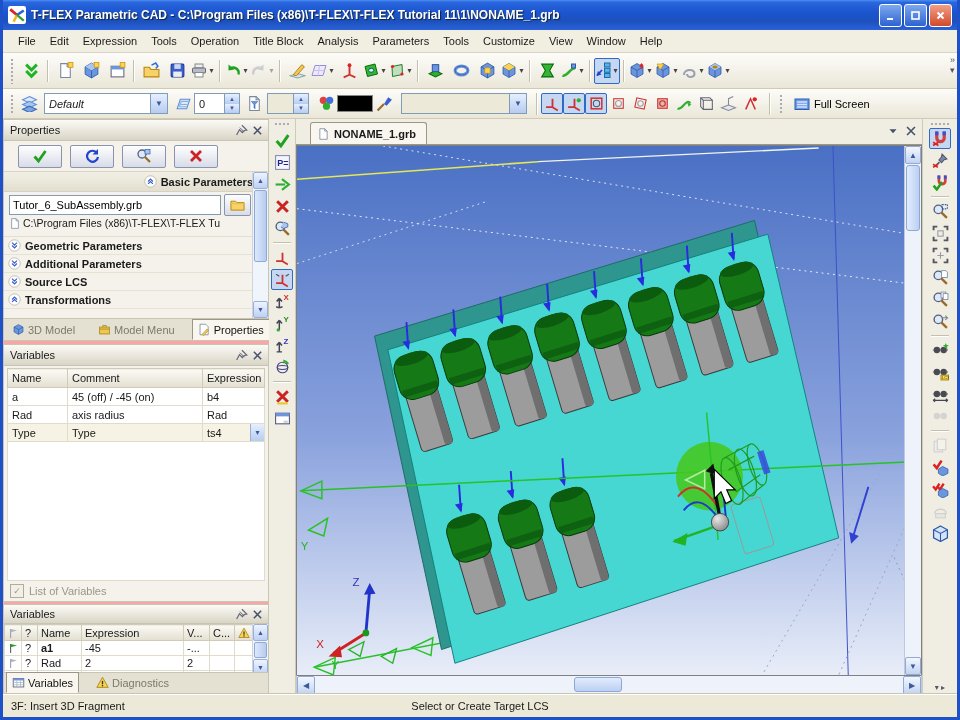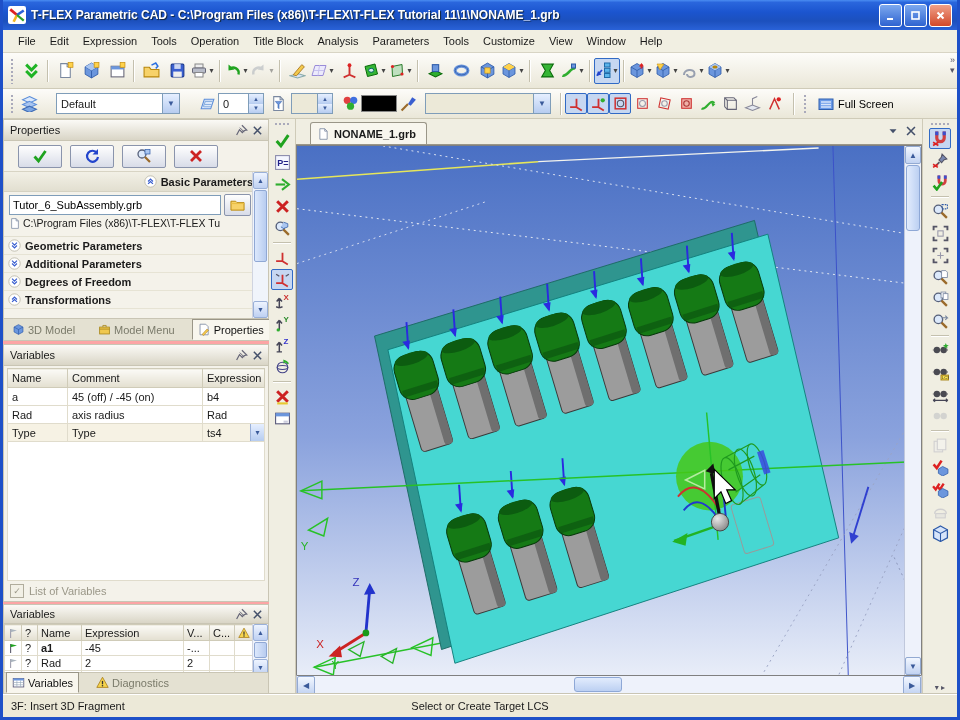--- a/index.html
+++ b/index.html
@@ -429,21 +429,21 @@
     <span class="grip"></span>
     <button class="tb">
         <span class="ic">
           <svg viewBox="0 0 16 16">
             <polygon points="8,1.5 14.5,4.5 8,7.5 1.5,4.5" fill="#dce9fb" stroke="#5b8dd9"></polygon>
             <polygon points="8,6 14.5,9 8,12 1.5,9" fill="#aac6f0" stroke="#5b8dd9"></polygon>
             <polygon points="8,10.5 14.5,13.5 8,16.5 1.5,13.5" fill="#7ba6e4" stroke="#3d6ab4"></polygon>
           </svg>
         </span>
       </button>
-    <span class="combo" style="width:118px;margin:0 16px;">
+    <span class="combo" style="width:118px;margin:0 4px;font-style:italic;">
       <span class="cv">Default</span>
       <span class="cbtn">▼</span>
     </span>
     <button class="tb">
         <span class="ic">
           <svg viewBox="0 0 16 16">
             <path d="M2 13l3-9h9l-3 9z" fill="#dce9fb" stroke="#5b8dd9"></path>
             <path d="M4 11l2-5h7" fill="none" stroke="#8ab0e0"></path>
             <path d="M5 9h7M4.5 11h7" stroke="#8ab0e0"></path>
           </svg>
@@ -664,21 +664,21 @@
                     <circle cx="8" cy="8" r="7" fill="#fff" stroke="#b8b4a4"></circle>
                     <path d="M5 5l3 3 3-3M5 8.5l3 3 3-3" stroke="#3a5fd0" stroke-width="1.5" fill="none" transform="translate(0,-0.5)"></path>
                   </svg></span>
                 <span>Additional Parameters</span>
               </div>
               <div class="secrow">
                 <span class="ic"><svg viewBox="0 0 16 16">
                     <circle cx="8" cy="8" r="7" fill="#fff" stroke="#b8b4a4"></circle>
                     <path d="M5 5l3 3 3-3M5 8.5l3 3 3-3" stroke="#3a5fd0" stroke-width="1.5" fill="none" transform="translate(0,-0.5)"></path>
                   </svg></span>
-                <span>Degrees of Freedom</span>
+                <span>Source LCS</span>
               </div>
               <div class="secrow">
                 <span class="ic"><svg viewBox="0 0 16 16">
                     <circle cx="8" cy="8" r="7" fill="#fff" stroke="#b8b4a4"></circle>
                     <path d="M5 9.5L8 6.5l3 3M5 12.5l3-3 3 3" stroke="#3a5fd0" stroke-width="1.5" fill="none" transform="translate(0,-1.5)"></path>
                   </svg></span>
                 <span>Transformations</span>
               </div>
           </div>
           <div class="vscroll">

